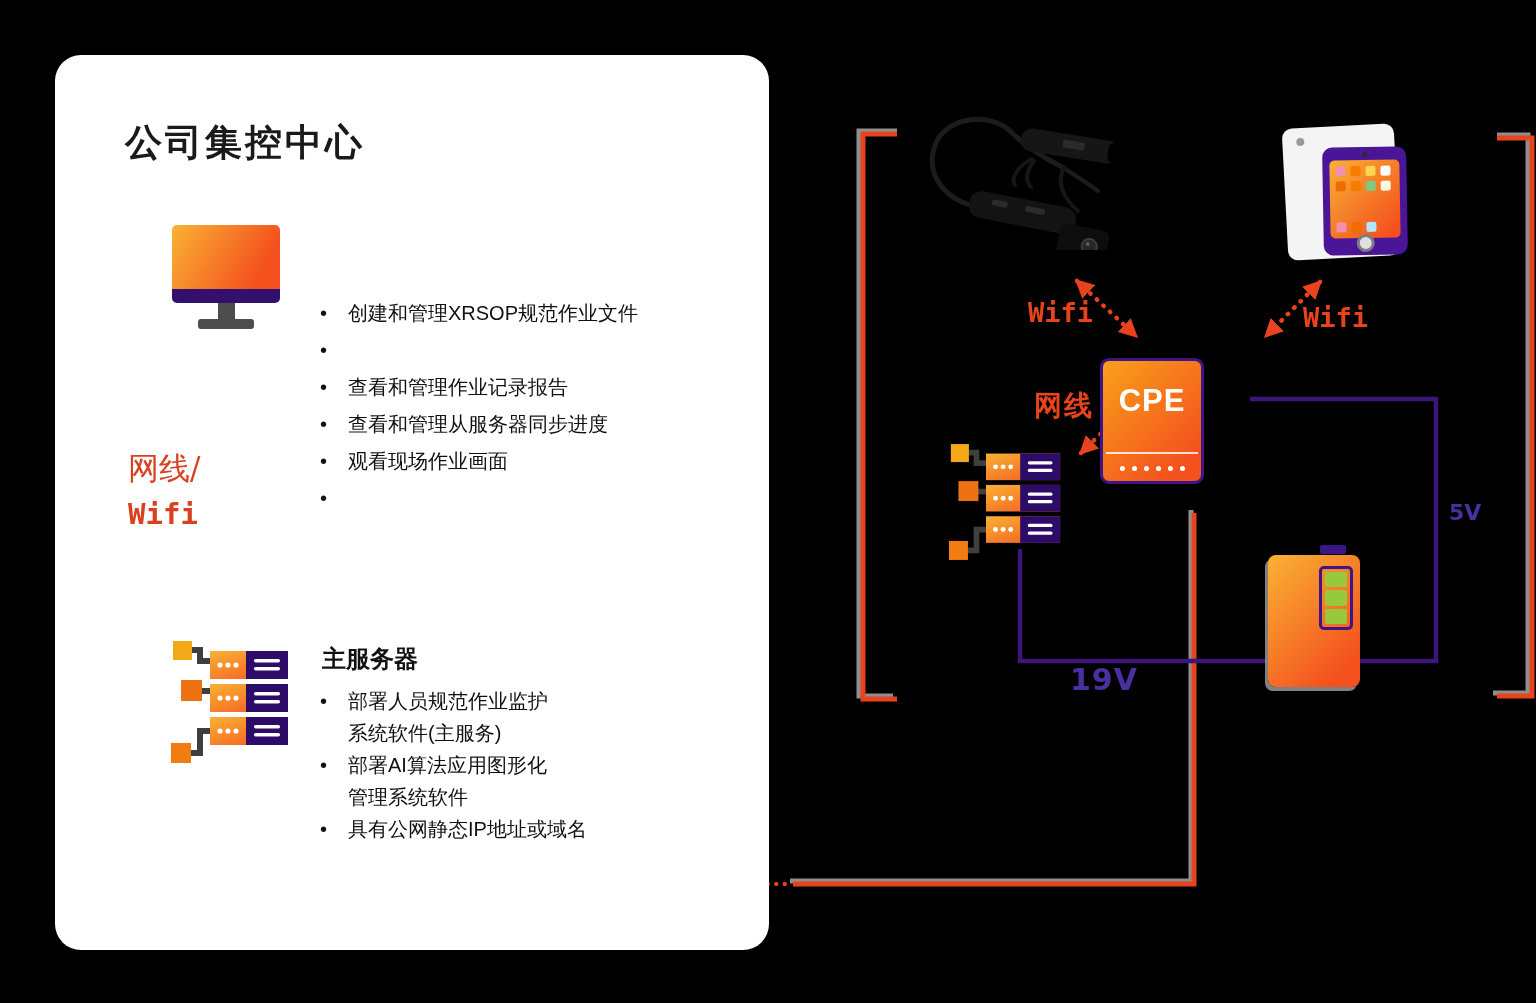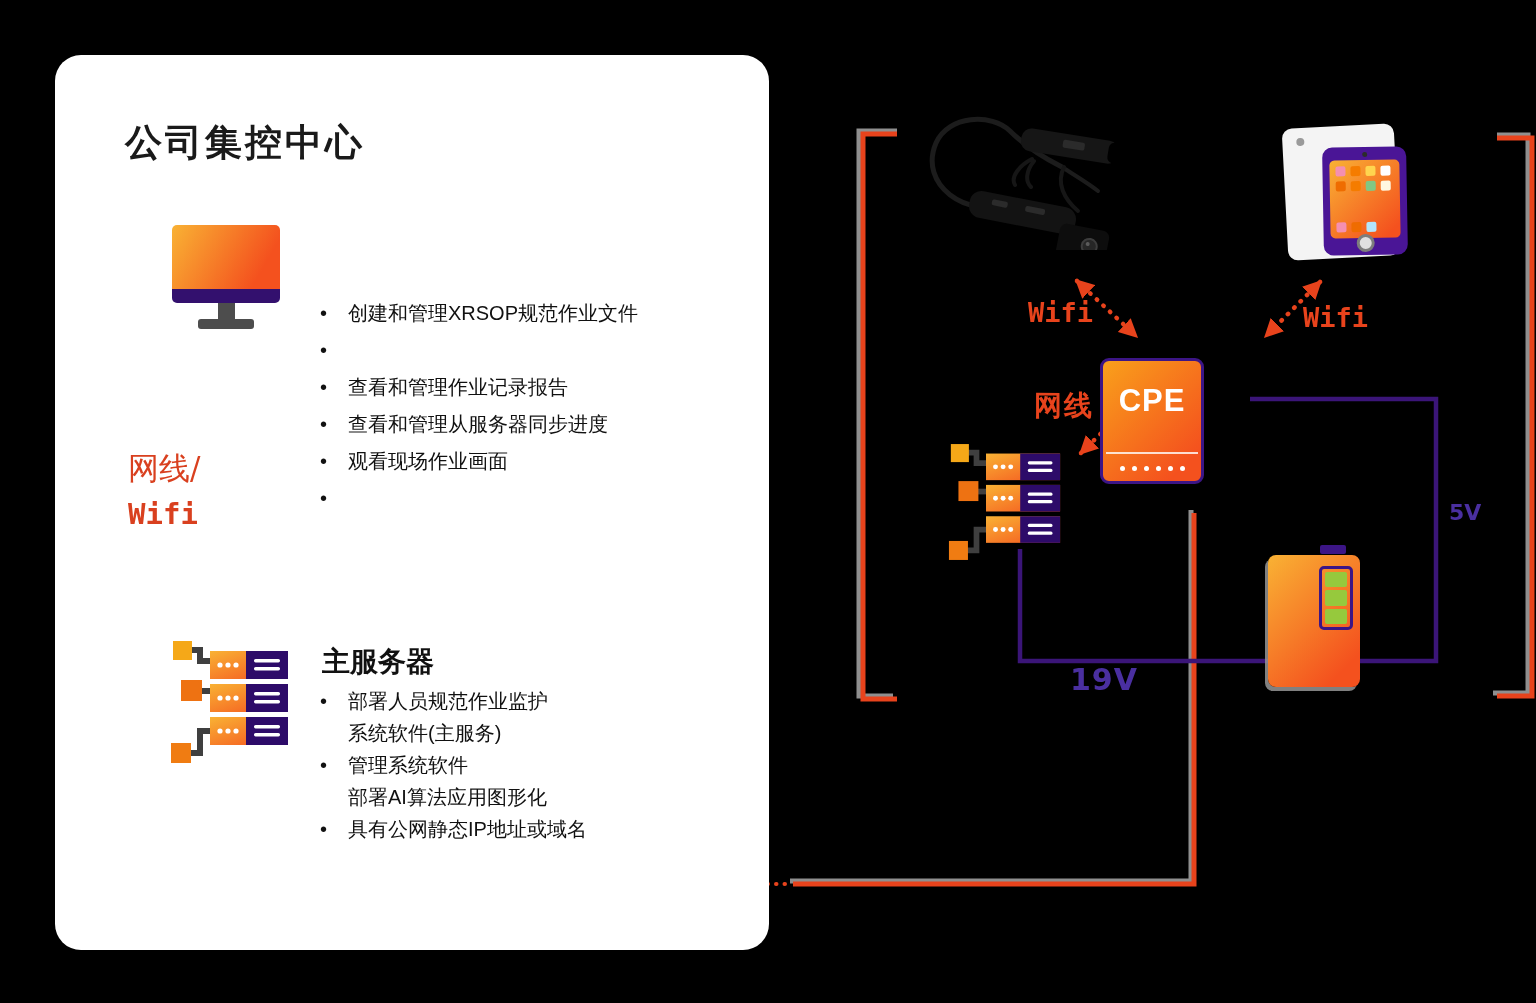--- a/index.html
+++ b/index.html
@@ -8,21 +8,21 @@
 
   
   .card{position:absolute;left:55px;top:55px;width:714px;height:895px;background:#fff;border-radius:26px;z-index:1;}
   .card-title{position:absolute;left:70px;top:63px;font-size:37px;font-weight:600;letter-spacing:3px;color:#1a1a1a;}
 
   .web-heading{position:absolute;left:267px;top:165px;font-size:24px;font-weight:700;color:#111;line-height:31px;}
   .bullet-list{position:absolute;left:265px;top:240px;}
   .b-row{display:flex;align-items:flex-start;height:37px;line-height:37px;font-size:20px;color:#111;}
   .b-dot{width:28px;color:#111;}
 
-  .srv-heading{position:absolute;left:267px;top:588px;font-size:28px;font-weight:700;color:#111;}
+  .srv-heading{position:absolute;left:267px;top:588px;font-size:24px;font-weight:700;color:#111;}
   .srv-list{position:absolute;left:265px;top:630px;}
   .s-item{display:flex;align-items:flex-start;font-size:20px;line-height:32px;color:#111;}
   .s-lines div{white-space:nowrap;}
 
   .link-label{position:absolute;left:73px;top:390px;color:#D9401F;text-align:left;line-height:46px;}
   .link-l1{font-family:"DejaVu Serif", serif;font-size:31px;}
   .link-l2{font-family:"DejaVu Sans Mono", monospace;font-size:29px;font-weight:700;}
 
   
   .monitor{position:absolute;left:172px;top:225px;width:108px;z-index:2;}
@@ -150,22 +150,22 @@
       <div class="s-item">
         <span class="b-dot">•</span>
         <span class="s-lines">
           <div>部署人员规范作业监护</div>
           <div>系统软件(主服务)</div>
         </span>
       </div>
       <div class="s-item">
         <span class="b-dot">•</span>
         <span class="s-lines">
+          <div>部署AI算法应用图形化</div>
           <div>管理系统软件</div>
-          <div>部署AI算法应用图形化</div>
         </span>
       </div>
       <div class="s-item">
         <span class="b-dot">•</span>
         <span class="s-lines">
           <div>具有公网静态IP地址或域名</div>
         </span>
       </div>
     </div>
   </div>

